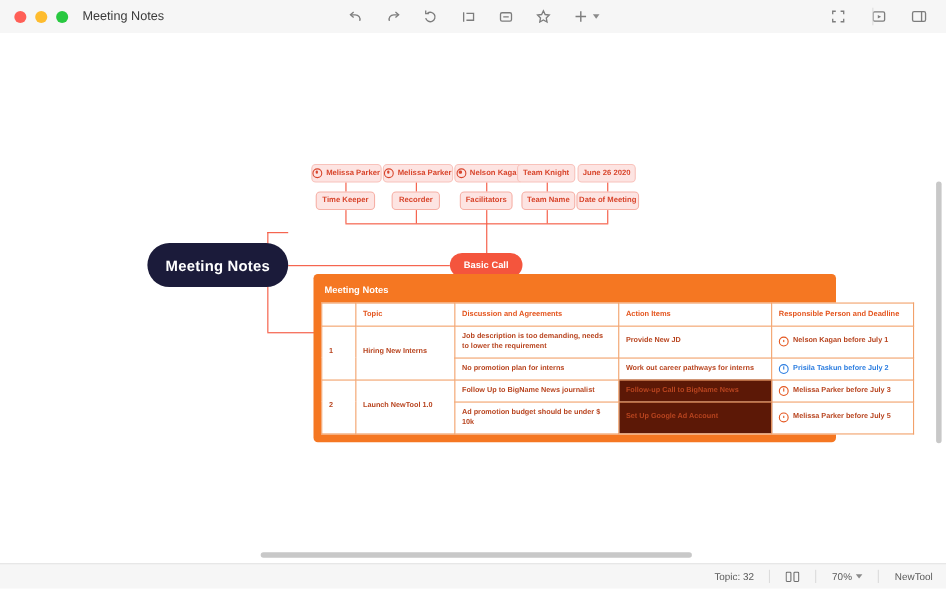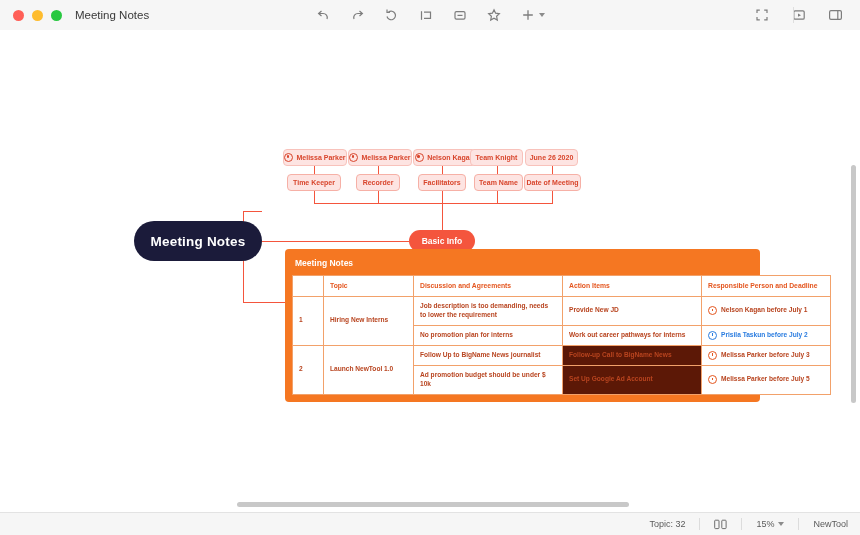--- a/index.html
+++ b/index.html
@@ -417,21 +417,21 @@
 
   <div class="ln v" style="left:314px; top:161px; height:12px;"></div>
   <div class="ln v" style="left:378px; top:161px; height:12px;"></div>
   <div class="ln v" style="left:442px; top:161px; height:12px;"></div>
   <div class="ln v" style="left:497px; top:161px; height:12px;"></div>
   <div class="ln v" style="left:552px; top:161px; height:12px;"></div>
   <div class="ln h" style="left:314px; top:173px; width:239px;"></div>
   <div class="ln v" style="left:442px; top:173px; height:28px;"></div>
 
   <div class="basicinfo">
-    <span>Basic Info</span>
+    <span>Basic Call</span>
   </div>
 
   <div class="ln h" style="left:262px; top:211px; width:147px;"></div>
   <div class="ln v" style="left:243px; top:181px; height:91px;"></div>
   <div class="ln h" style="left:243px; top:181px; width:19px;"></div>
   <div class="ln h" style="left:243px; top:272px; width:44px;"></div>
 
   <div class="central">
     <span>Meeting Notes</span>
   </div>
@@ -509,20 +509,20 @@
   </div>
   <div class="sb-sep"></div>
   <div class="sb-item">
     <svg width="13" height="11" viewBox="0 0 13 11" fill="none" stroke="#6e6e6e" stroke-width="1">
       <rect x="0.7" y="1.2" width="4.3" height="8.4" rx="0.8"></rect>
       <rect x="7.8" y="1.2" width="4.3" height="8.4" rx="0.8"></rect>
     </svg>
   </div>
   <div class="sb-sep"></div>
   <div class="sb-item">
-    <span>15%</span>
+    <span>70%</span>
     <span class="caret"></span>
   </div>
   <div class="sb-sep"></div>
   <div class="sb-item">
     <span>NewTool</span>
   </div>
 </div>
 
 </body></html>

